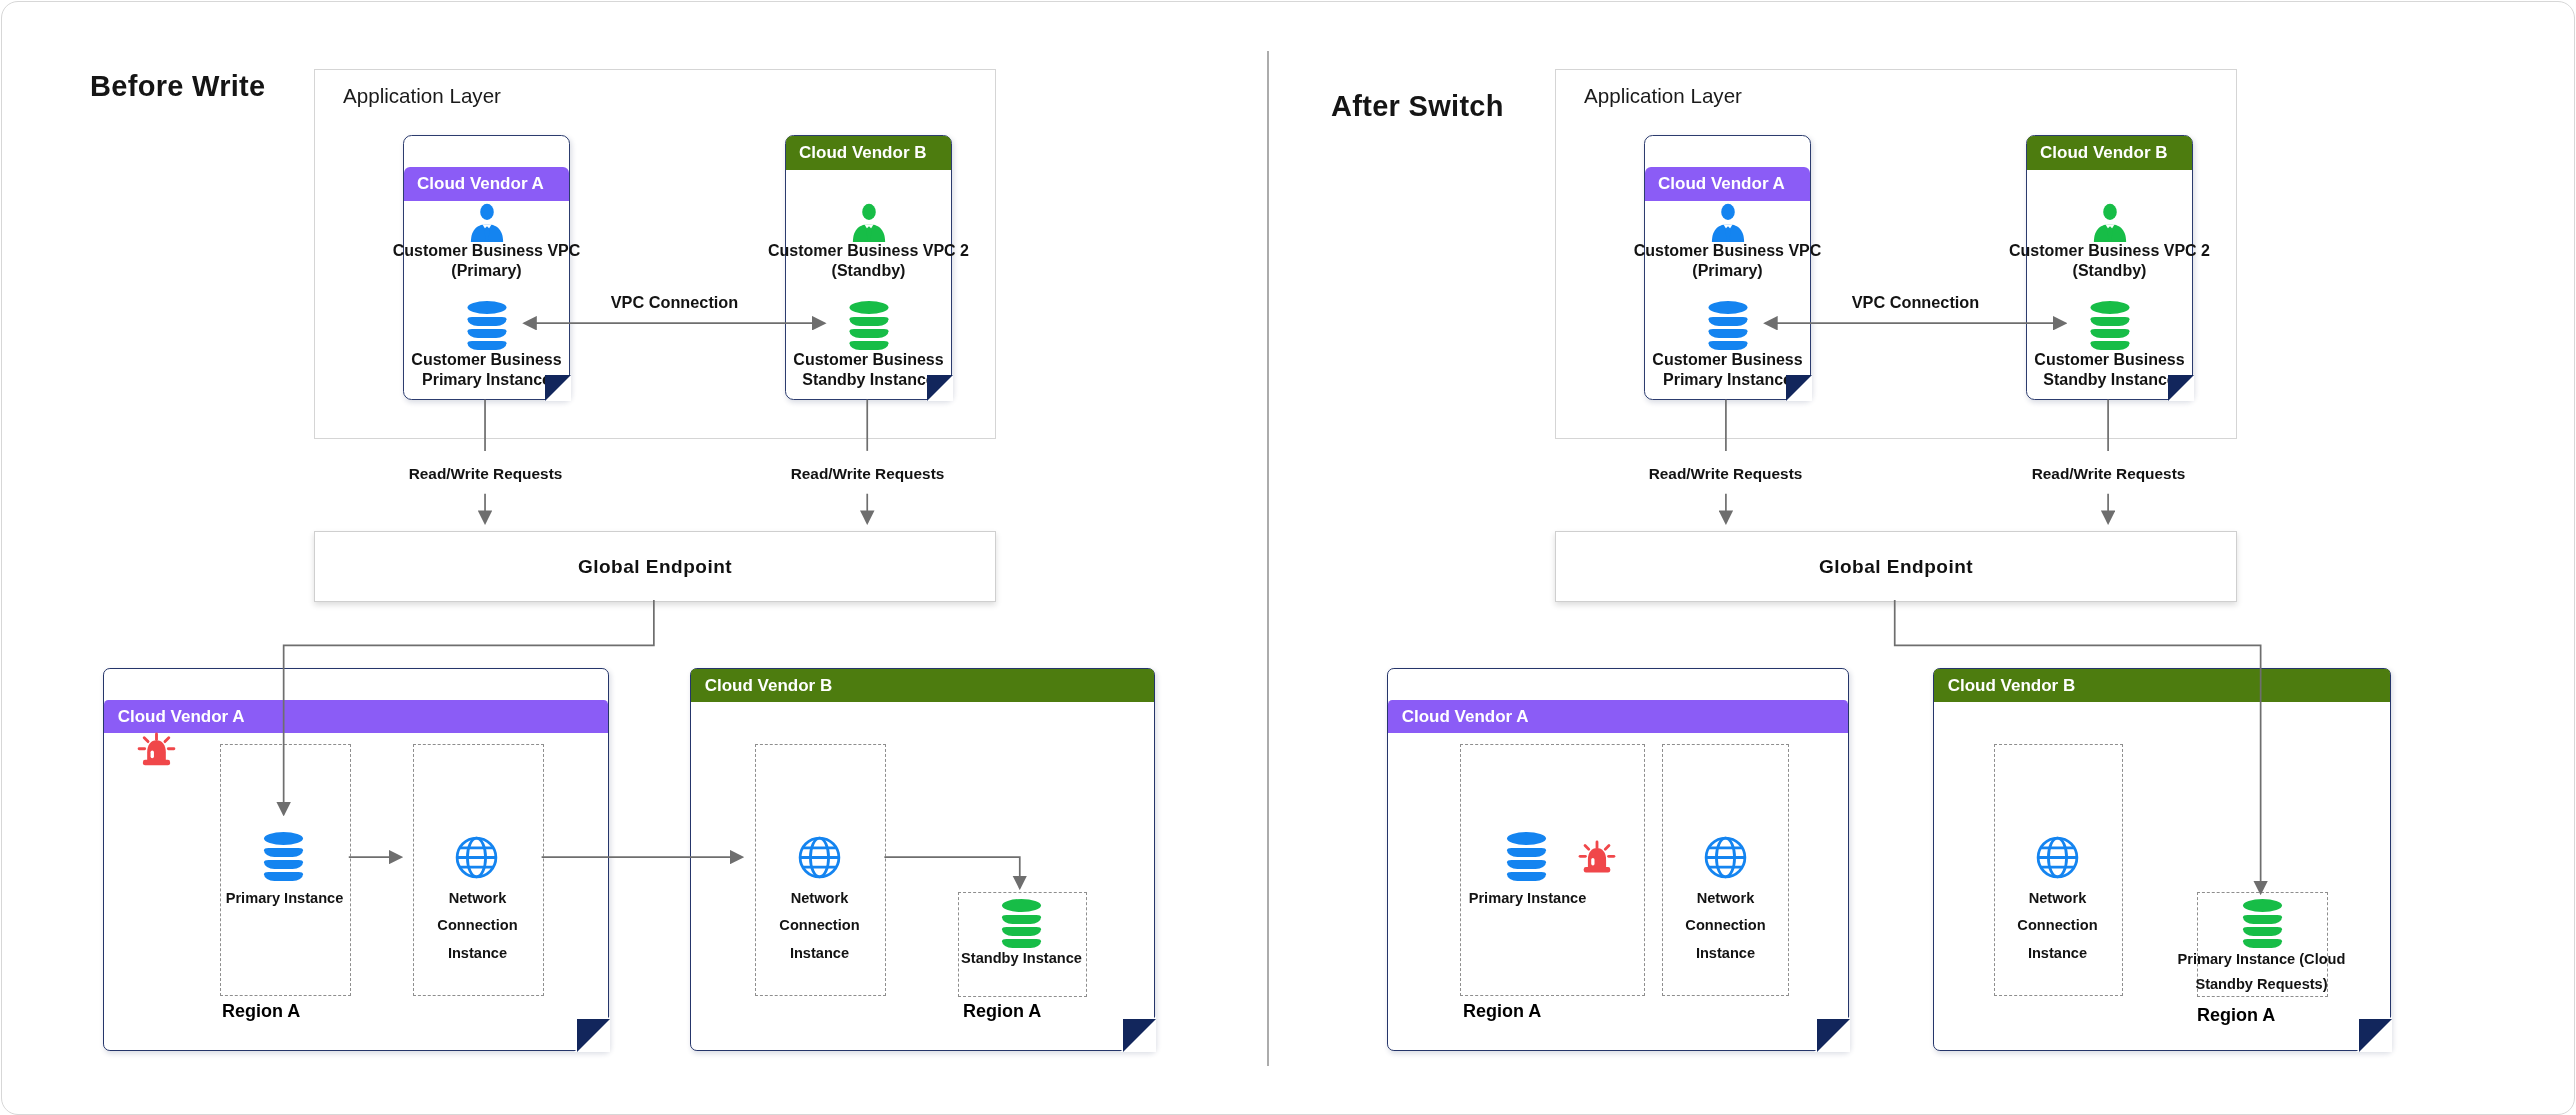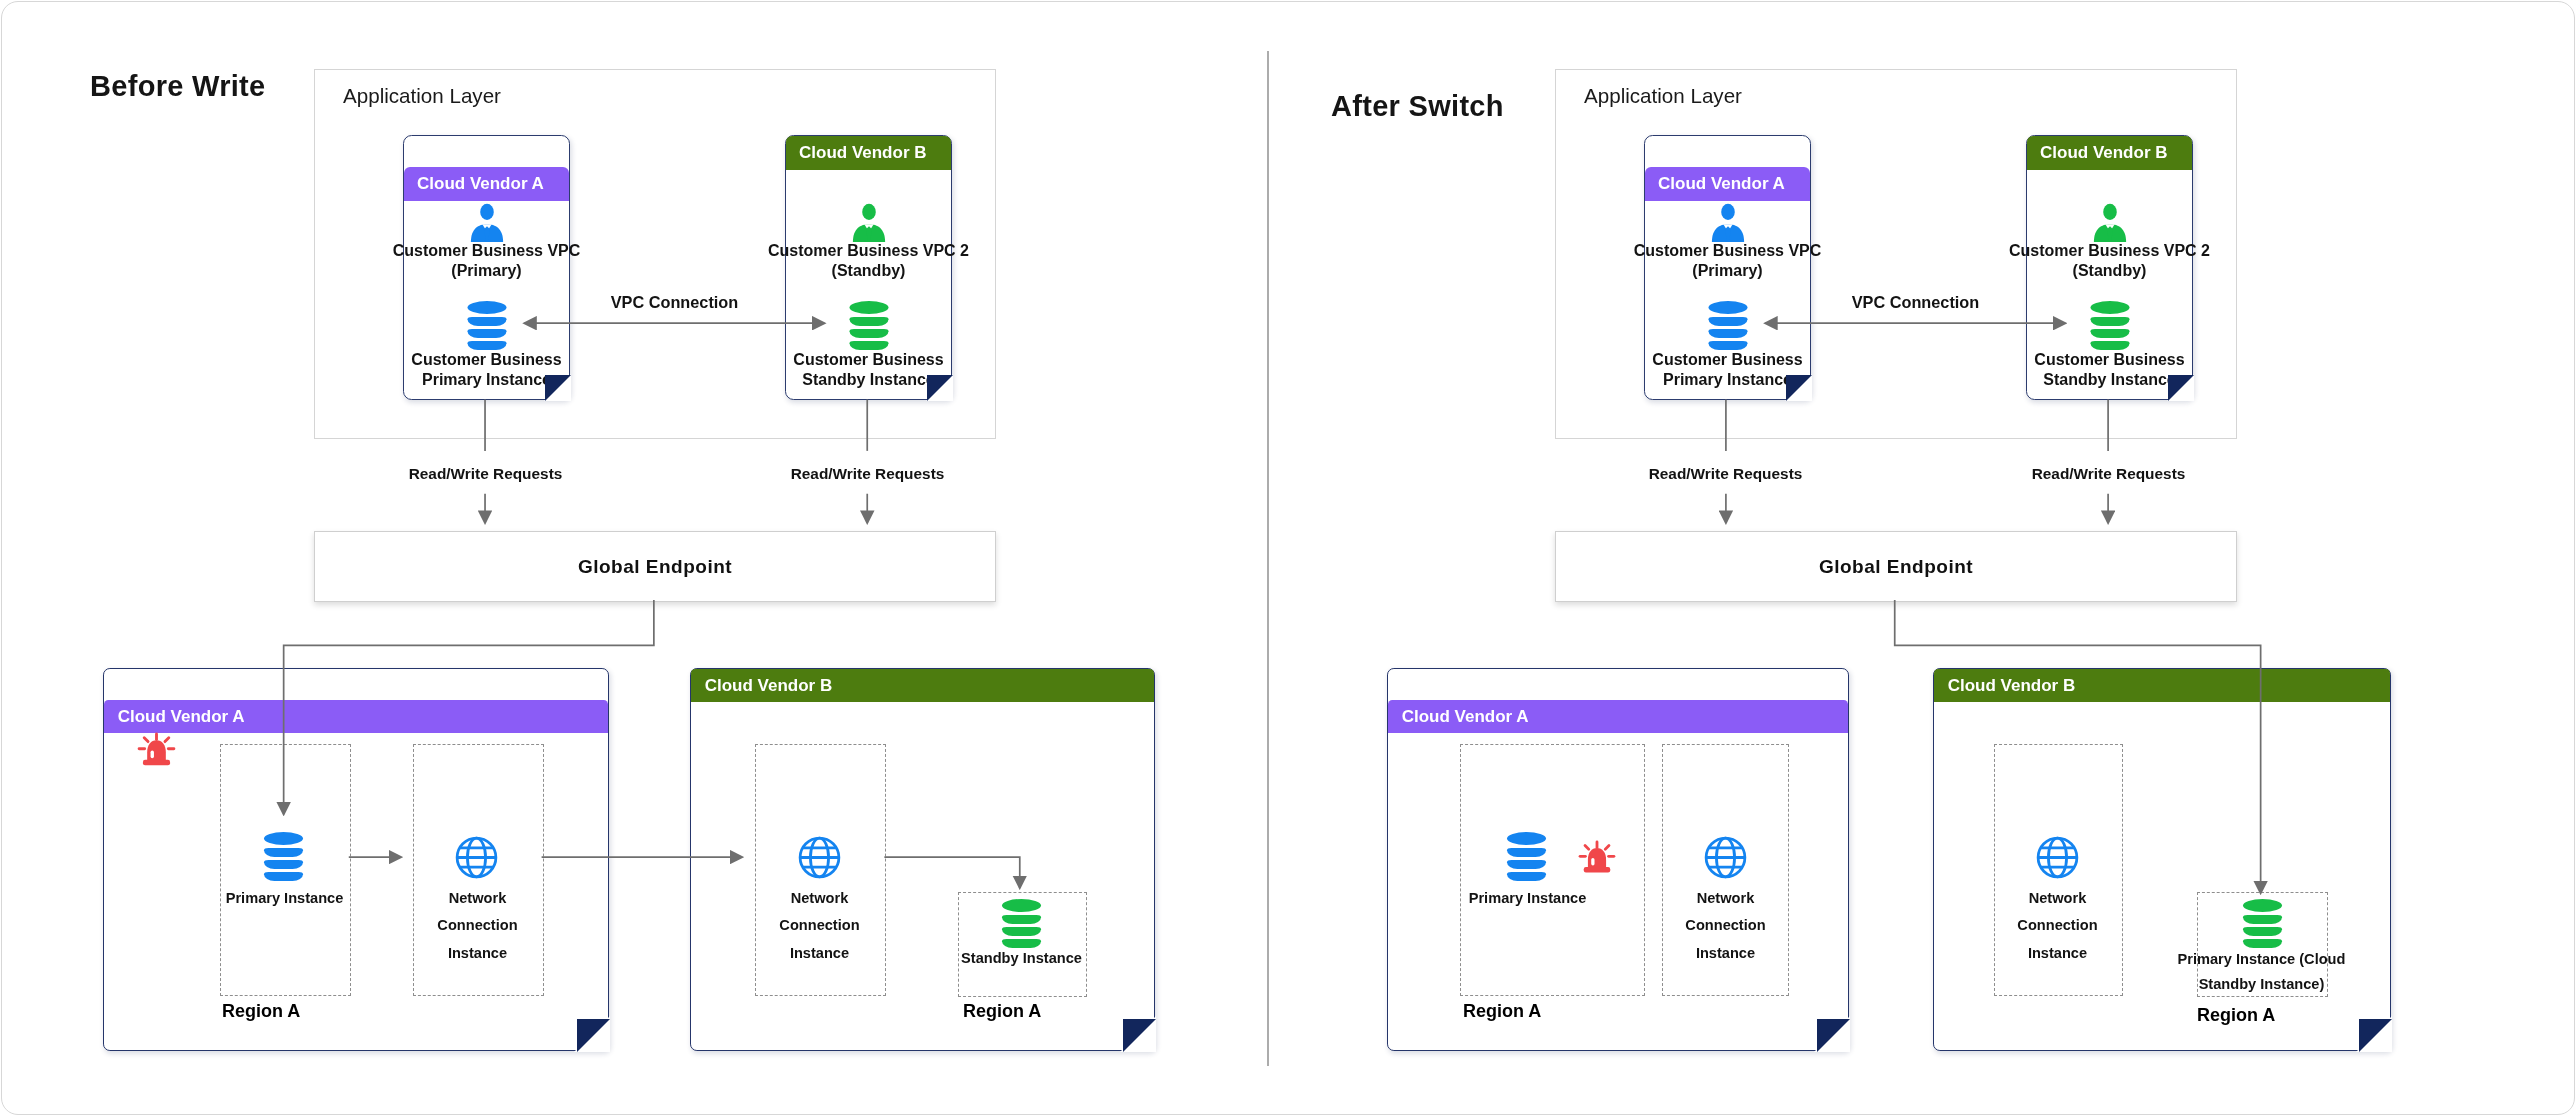--- a/index.html
+++ b/index.html
@@ -340,21 +340,21 @@
     <div class="abs" style="left:309px;top:230px;">
       <div class="db db-green">
           <div class="cap"></div>
           <div class="band"></div>
           <div class="band"></div>
           <div class="band"></div>
         </div>
     </div>
     <div class="abs ilabel2" style="left:173px;top:278px;width:309px;">
       <div>Primary Instance (Cloud</div>
-      <div>Standby Instance)</div>
+      <div>Standby Requests)</div>
     </div>
     <div class="abs rlabel" style="left:263px;top:336px;">Region A</div>
     <div class="fold-cover region-cover"></div>
     <div class="fold region-fold"></div>
   </div>
 
   <svg class="connectors" width="2576" height="1116" viewBox="0 0 3006 1302">
     <defs>
       <marker id="ah" viewBox="0 0 10 10" refX="8.5" refY="5" markerWidth="8.5" markerHeight="8.5" orient="auto-start-reverse">
         <path d="M0,0 L10,5 L0,10 Z" fill="#6E6E6E"></path>

